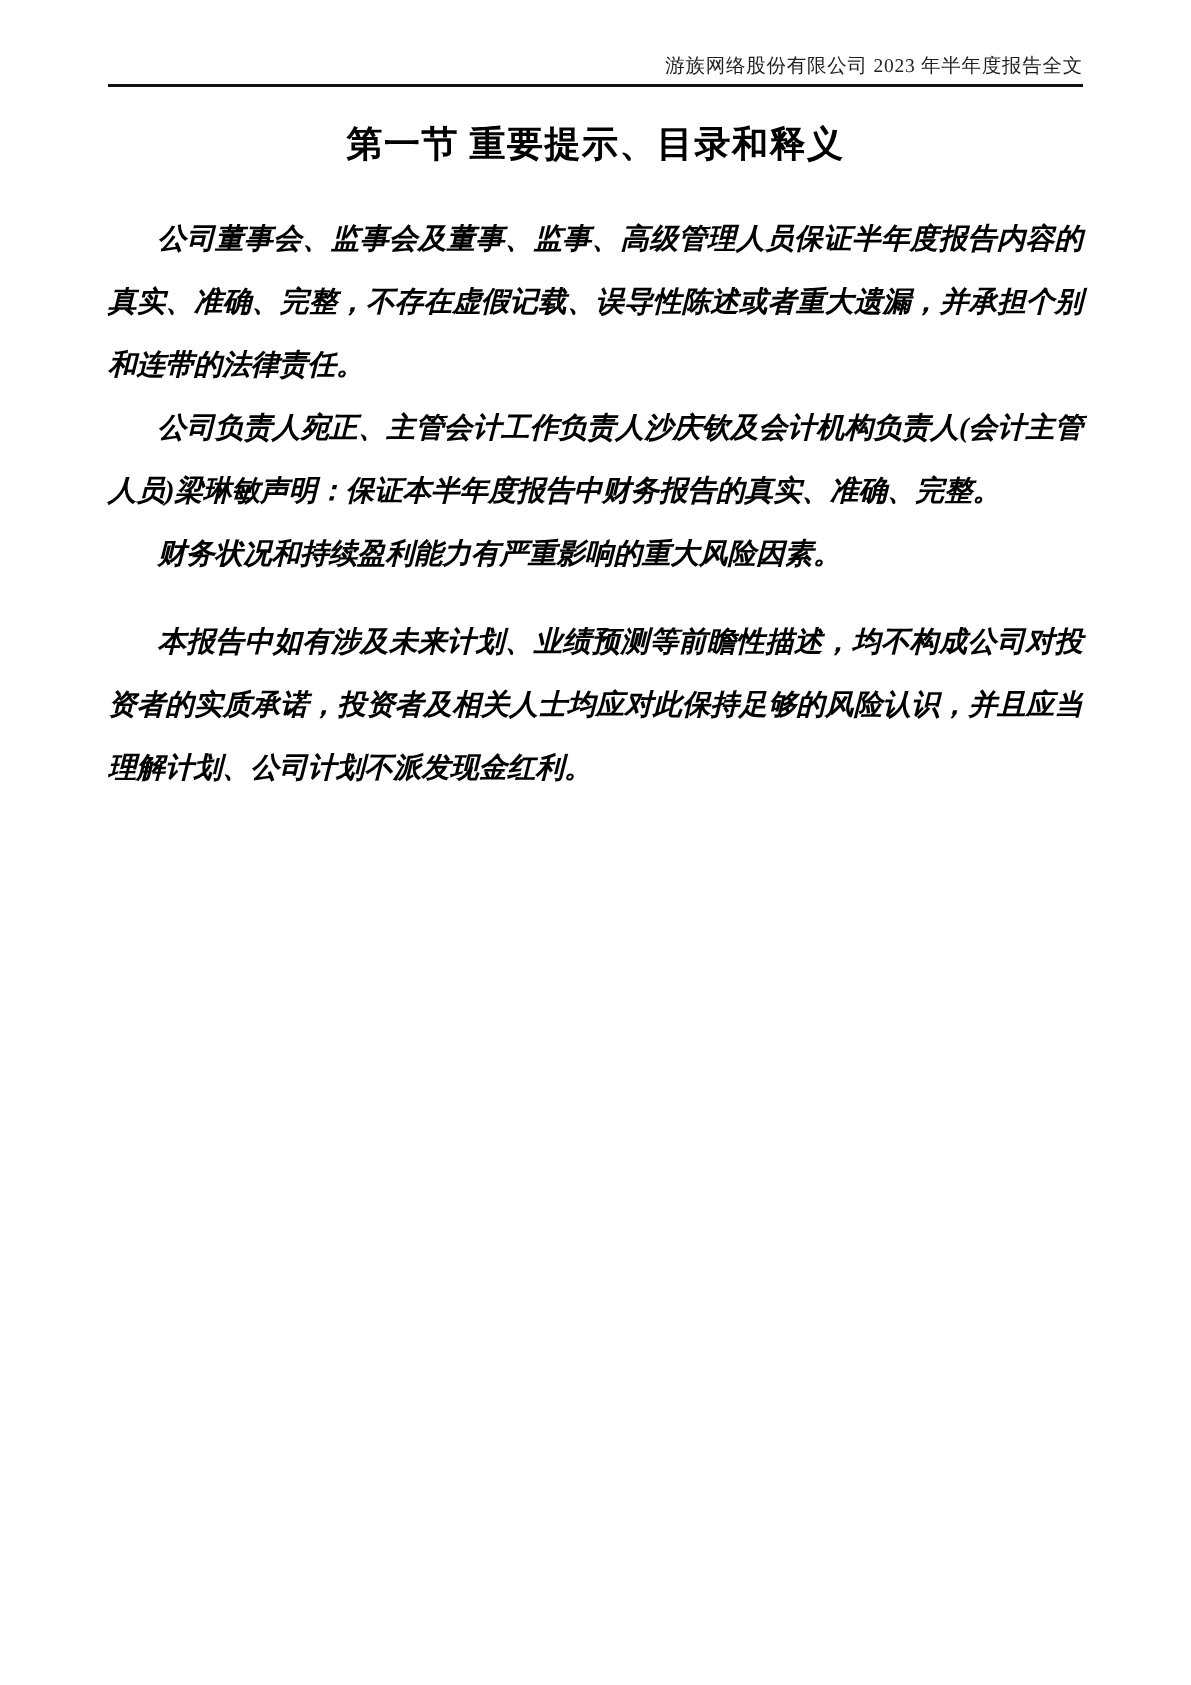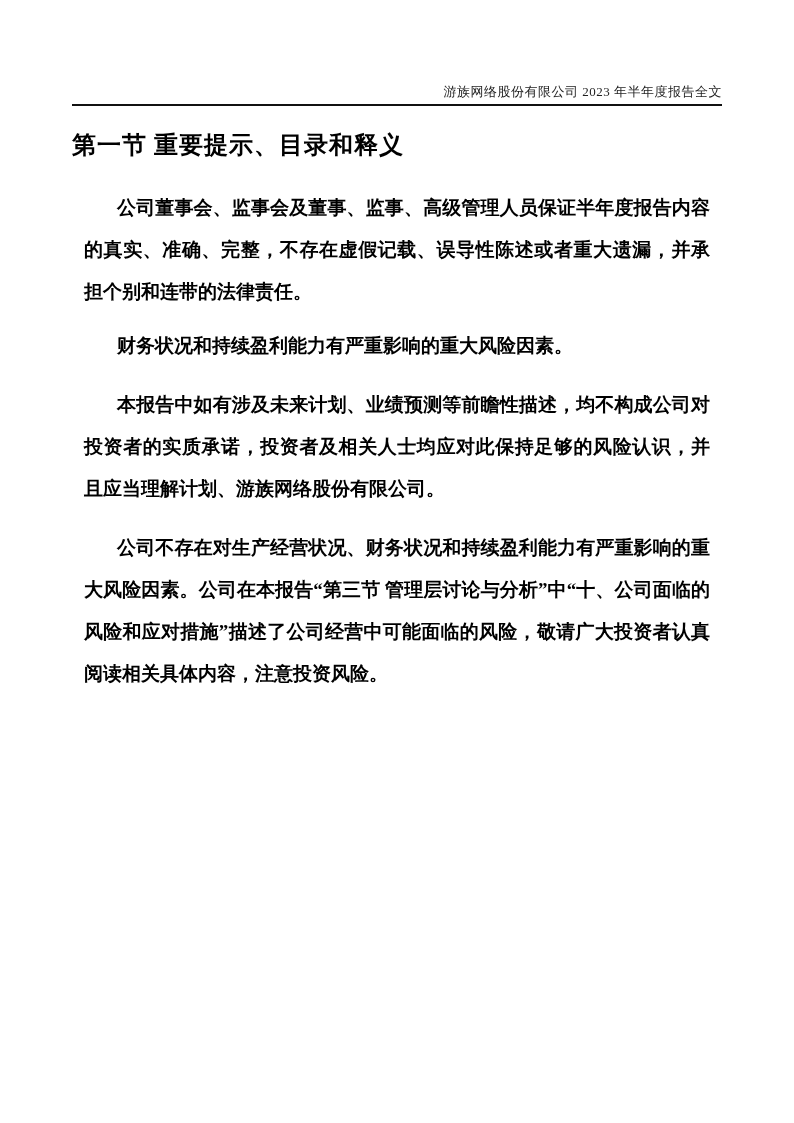--- a/index.html
+++ b/index.html
@@ -7,53 +7,54 @@
     padding: 0;
     background: #ffffff;
   }
   .page {
     position: relative;
     width: 794px;
     height: 977px;
     margin: 0 auto;
     background: #ffffff;
     box-sizing: border-box;
-    padding: 84px 72px 0 72px;
+    padding: 36px 72px 0 72px;
     color: #000000;
     font-family: "Liberation Serif", "DejaVu Serif", serif;
     overflow: hidden;
   }
   .header {
     text-align: right;
     font-size: 13px;
     line-height: 15px;
     color: #1f1f1f;
     padding-bottom: 5px;
     border-bottom: 2px solid #111111;
     letter-spacing: 0.5px;
   }
   .title {
     margin: 22px 0 0 0;
-    text-align: left;
+    text-align: center;
     font-size: 24px;
     line-height: 34px;
     font-weight: bold;
     letter-spacing: 1px;
   }
   .body-text {
     margin-top: 25px;
     font-size: 19px;
     font-weight: bold;
     line-height: 42px;
     text-align: justify;
     text-justify: inter-ideograph;
   }
   .para {
-    margin: 12px;
+    margin: 0;
     text-indent: 33px;
+    font-style: italic;
   }
   .para.gap {
     margin-top: 17px;
   }
   .page-number {
     position: absolute;
     top: 1039px;
     left: 703px;
     width: 22px;
     text-align: center;
@@ -69,20 +70,20 @@
 <div class="page">
 
   <div class="header">
     <span>游族网络股份有限公司 2023 年半年度报告全文</span>
   </div>
 
   <h1 class="title">第一节 重要提示、目录和释义</h1>
 
   <div class="body-text">
     <p class="para">公司董事会、监事会及董事、监事、高级管理人员保证半年度报告内容的真实、准确、完整，不存在虚假记载、误导性陈述或者重大遗漏，并承担个别和连带的法律责任。</p>
+    <p class="para">公司负责人宛正、主管会计工作负责人沙庆钦及会计机构负责人(会计主管人员)梁琳敏声明：保证本半年度报告中财务报告的真实、准确、完整。</p>
     <p class="para">财务状况和持续盈利能力有严重影响的重大风险因素。</p>
-    <p class="para gap">本报告中如有涉及未来计划、业绩预测等前瞻性描述，均不构成公司对投资者的实质承诺，投资者及相关人士均应对此保持足够的风险认识，并且应当理解计划、游族网络股份有限公司。</p>
-    <p class="para gap">公司不存在对生产经营状况、财务状况和持续盈利能力有严重影响的重大风险因素。公司在本报告“第三节 管理层讨论与分析”中“十、公司面临的风险和应对措施”描述了公司经营中可能面临的风险，敬请广大投资者认真阅读相关具体内容，注意投资风险。</p>
+    <p class="para gap">本报告中如有涉及未来计划、业绩预测等前瞻性描述，均不构成公司对投资者的实质承诺，投资者及相关人士均应对此保持足够的风险认识，并且应当理解计划、公司计划不派发现金红利。</p>
   </div>
 
   <div class="page-number">2</div>
 
 </div>
 
 </body></html>

